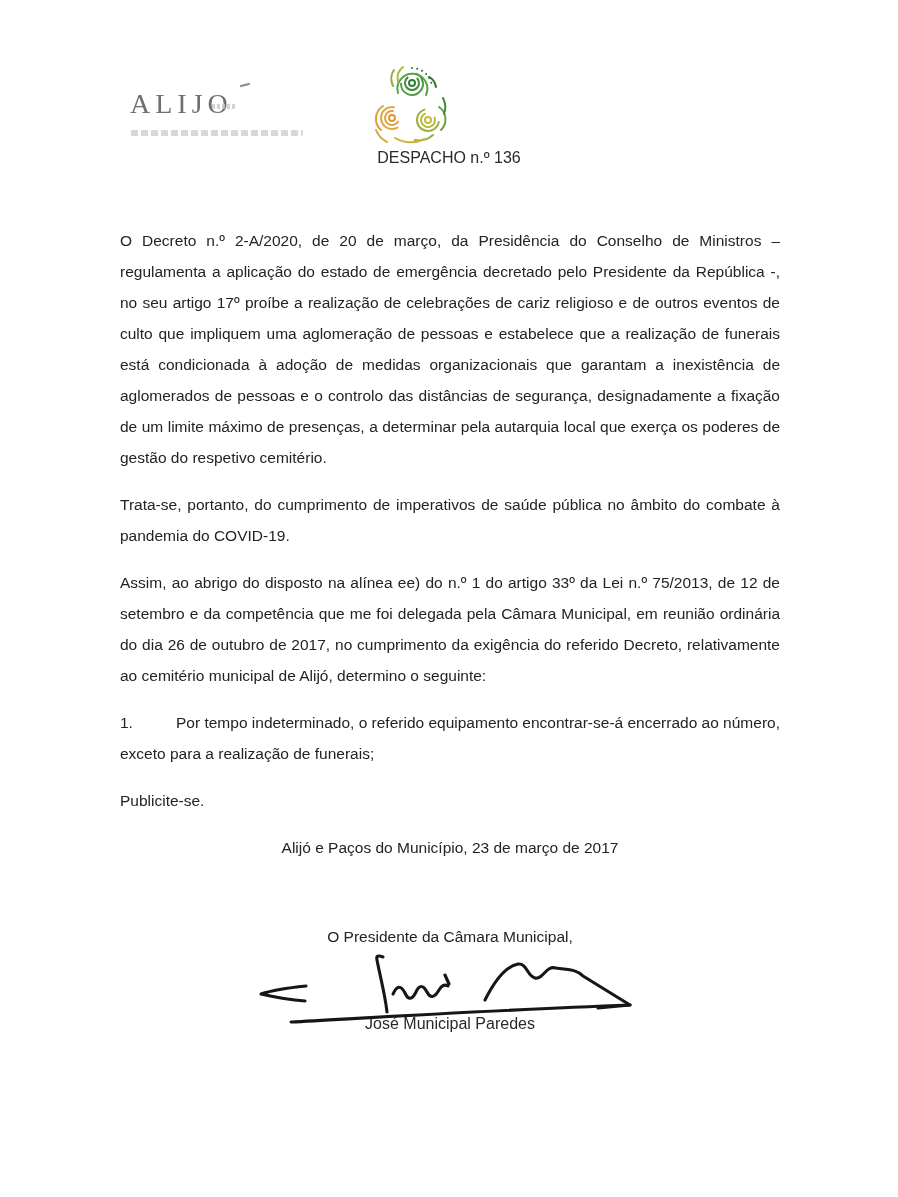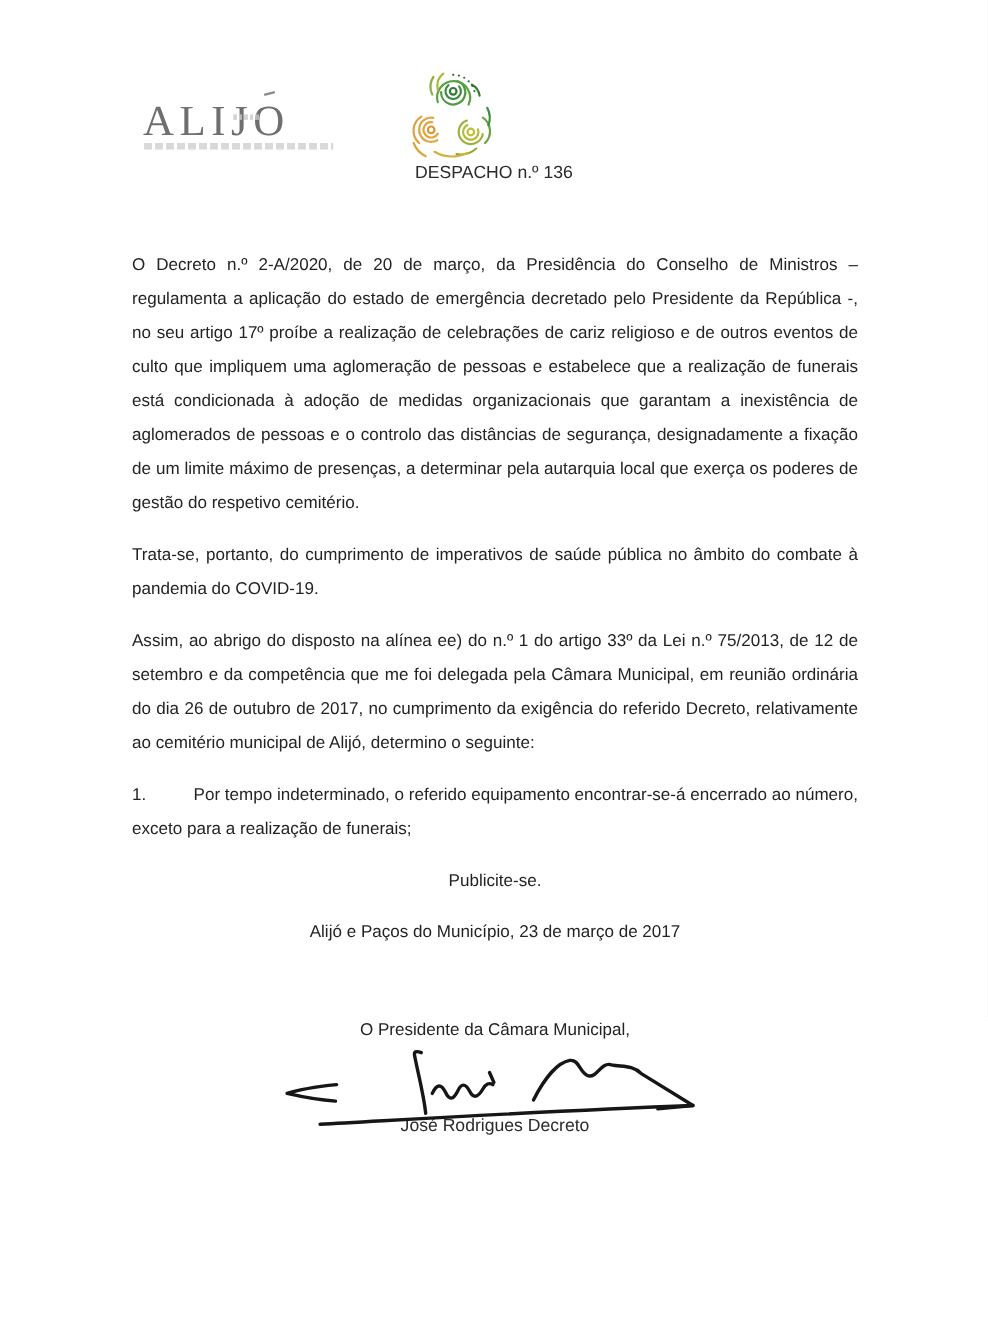--- a/index.html
+++ b/index.html
@@ -10,21 +10,21 @@
     font-family:"Liberation Sans", sans-serif;
     color:#222;
     overflow:hidden;
     margin:0 auto;
   }
   
   .logo{position:absolute;left:128px;top:60px;width:200px;height:90px;}
   .logo-text{
     position:absolute;left:2px;top:28px;
     font-family:"Liberation Serif", serif;
-    font-size:39px;letter-spacing:5px;color:#6f6f6f;font-weight:400;
+    font-size:28px;letter-spacing:5px;color:#6f6f6f;font-weight:400;
   }
   .logo-accent{
     position:absolute;left:112px;top:24px;width:10px;height:2px;
     background:#8a8a8a;transform:rotate(-14deg);
   }
   .logo-regmark{
     position:absolute;left:84px;top:44px;width:24px;height:5px;
     background:repeating-linear-gradient(90deg,#c9c9c9 0 3px,transparent 3px 5px);
     opacity:.8;
   }
@@ -40,21 +40,21 @@
     text-align:center;font-size:16px;line-height:33px;color:#2a2a2a;
   }
   
   .content{
     position:absolute;top:225px;left:120px;width:660px;
     font-size:15.5px;line-height:31px;color:#232323;
     text-align:justify;
   }
   .content p{margin:0 0 16px 0;}
   .item-num{display:inline-block;width:56px;}
-  .publish{text-align:center;}
+  .publish{text-align:left;}
   .dateline{text-align:center;margin-top:8px !important;}
   .sig-title{text-align:center;margin-top:58px !important;margin-bottom:0 !important;}
   
   .sig-wrap{position:relative;height:110px;}
   .sig-name{
     position:absolute;top:56px;left:0;width:660px;
     text-align:center;font-size:16px;color:#2a2a2a;
   }
   .sig-scribble{position:absolute;left:126px;top:-4px;pointer-events:none;}
 </style>
@@ -124,21 +124,21 @@
     <p><span class="item-num">1.</span><span>Por tempo indeterminado, o referido equipamento encontrar-se-á encerrado ao número, exceto para a realização de funerais;</span></p>
 
 
     <p class="publish">Publicite-se.</p>
 
     <p class="dateline">Alijó e Paços do Município, 23 de março de 2017</p>
 
     <p class="sig-title">O Presidente da Câmara Municipal,</p>
 
     <div class="sig-wrap">
-      <div class="sig-name">José Rodrigues Decreto</div>
+      <div class="sig-name">José Municipal Paredes</div>
       <svg class="sig-scribble" width="430" height="90" viewBox="0 0 430 90" fill="none">
         <g stroke="#161616" stroke-width="3.1" stroke-linecap="round" stroke-linejoin="round" fill="none">
 
           <path d="M60,38 C40,40 24,43 15,46 C28,49 45,52 59,53"></path>
 
           <path d="M45,74 C120,70 250,62 384,57"></path>
 
           <path d="M137,9 C132,7 130,8 131,12 C134,28 139,46 141,64"></path>
 
           <path d="M147,46 q6,-13 12,-1 q5,11 11,-1 q5,-11 11,0 q5,10 12,-2 q4,-7 9,-4"></path>

